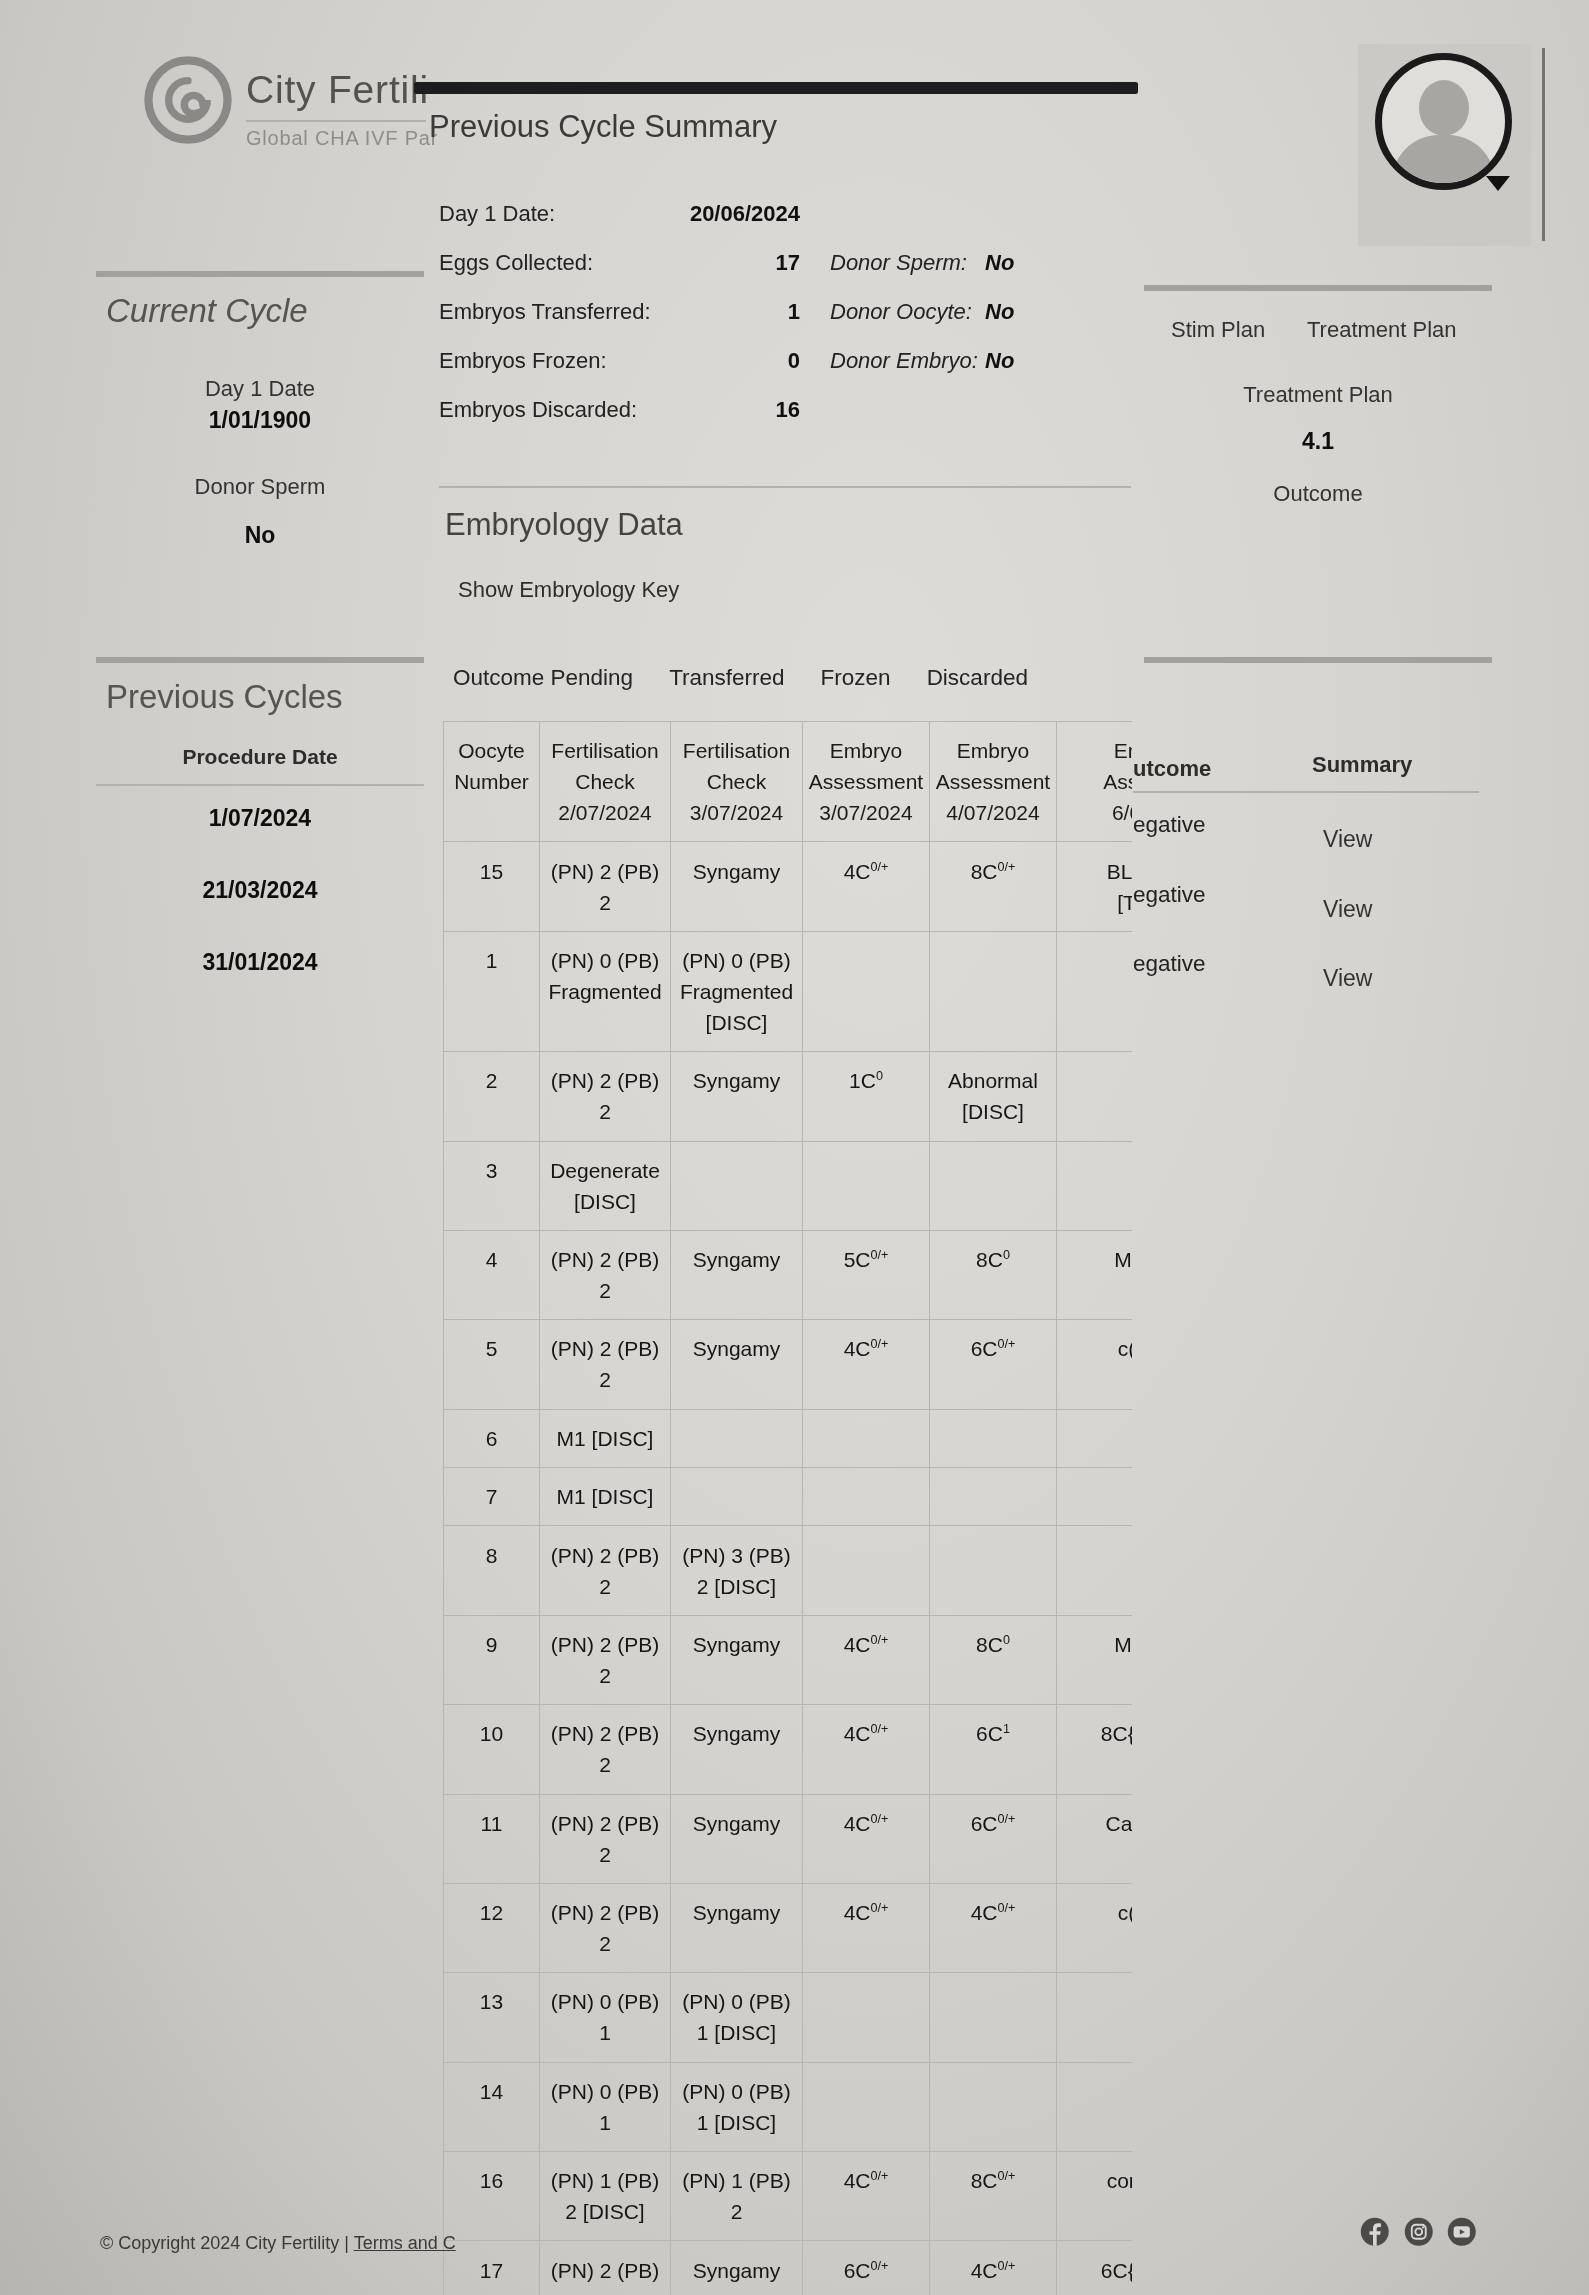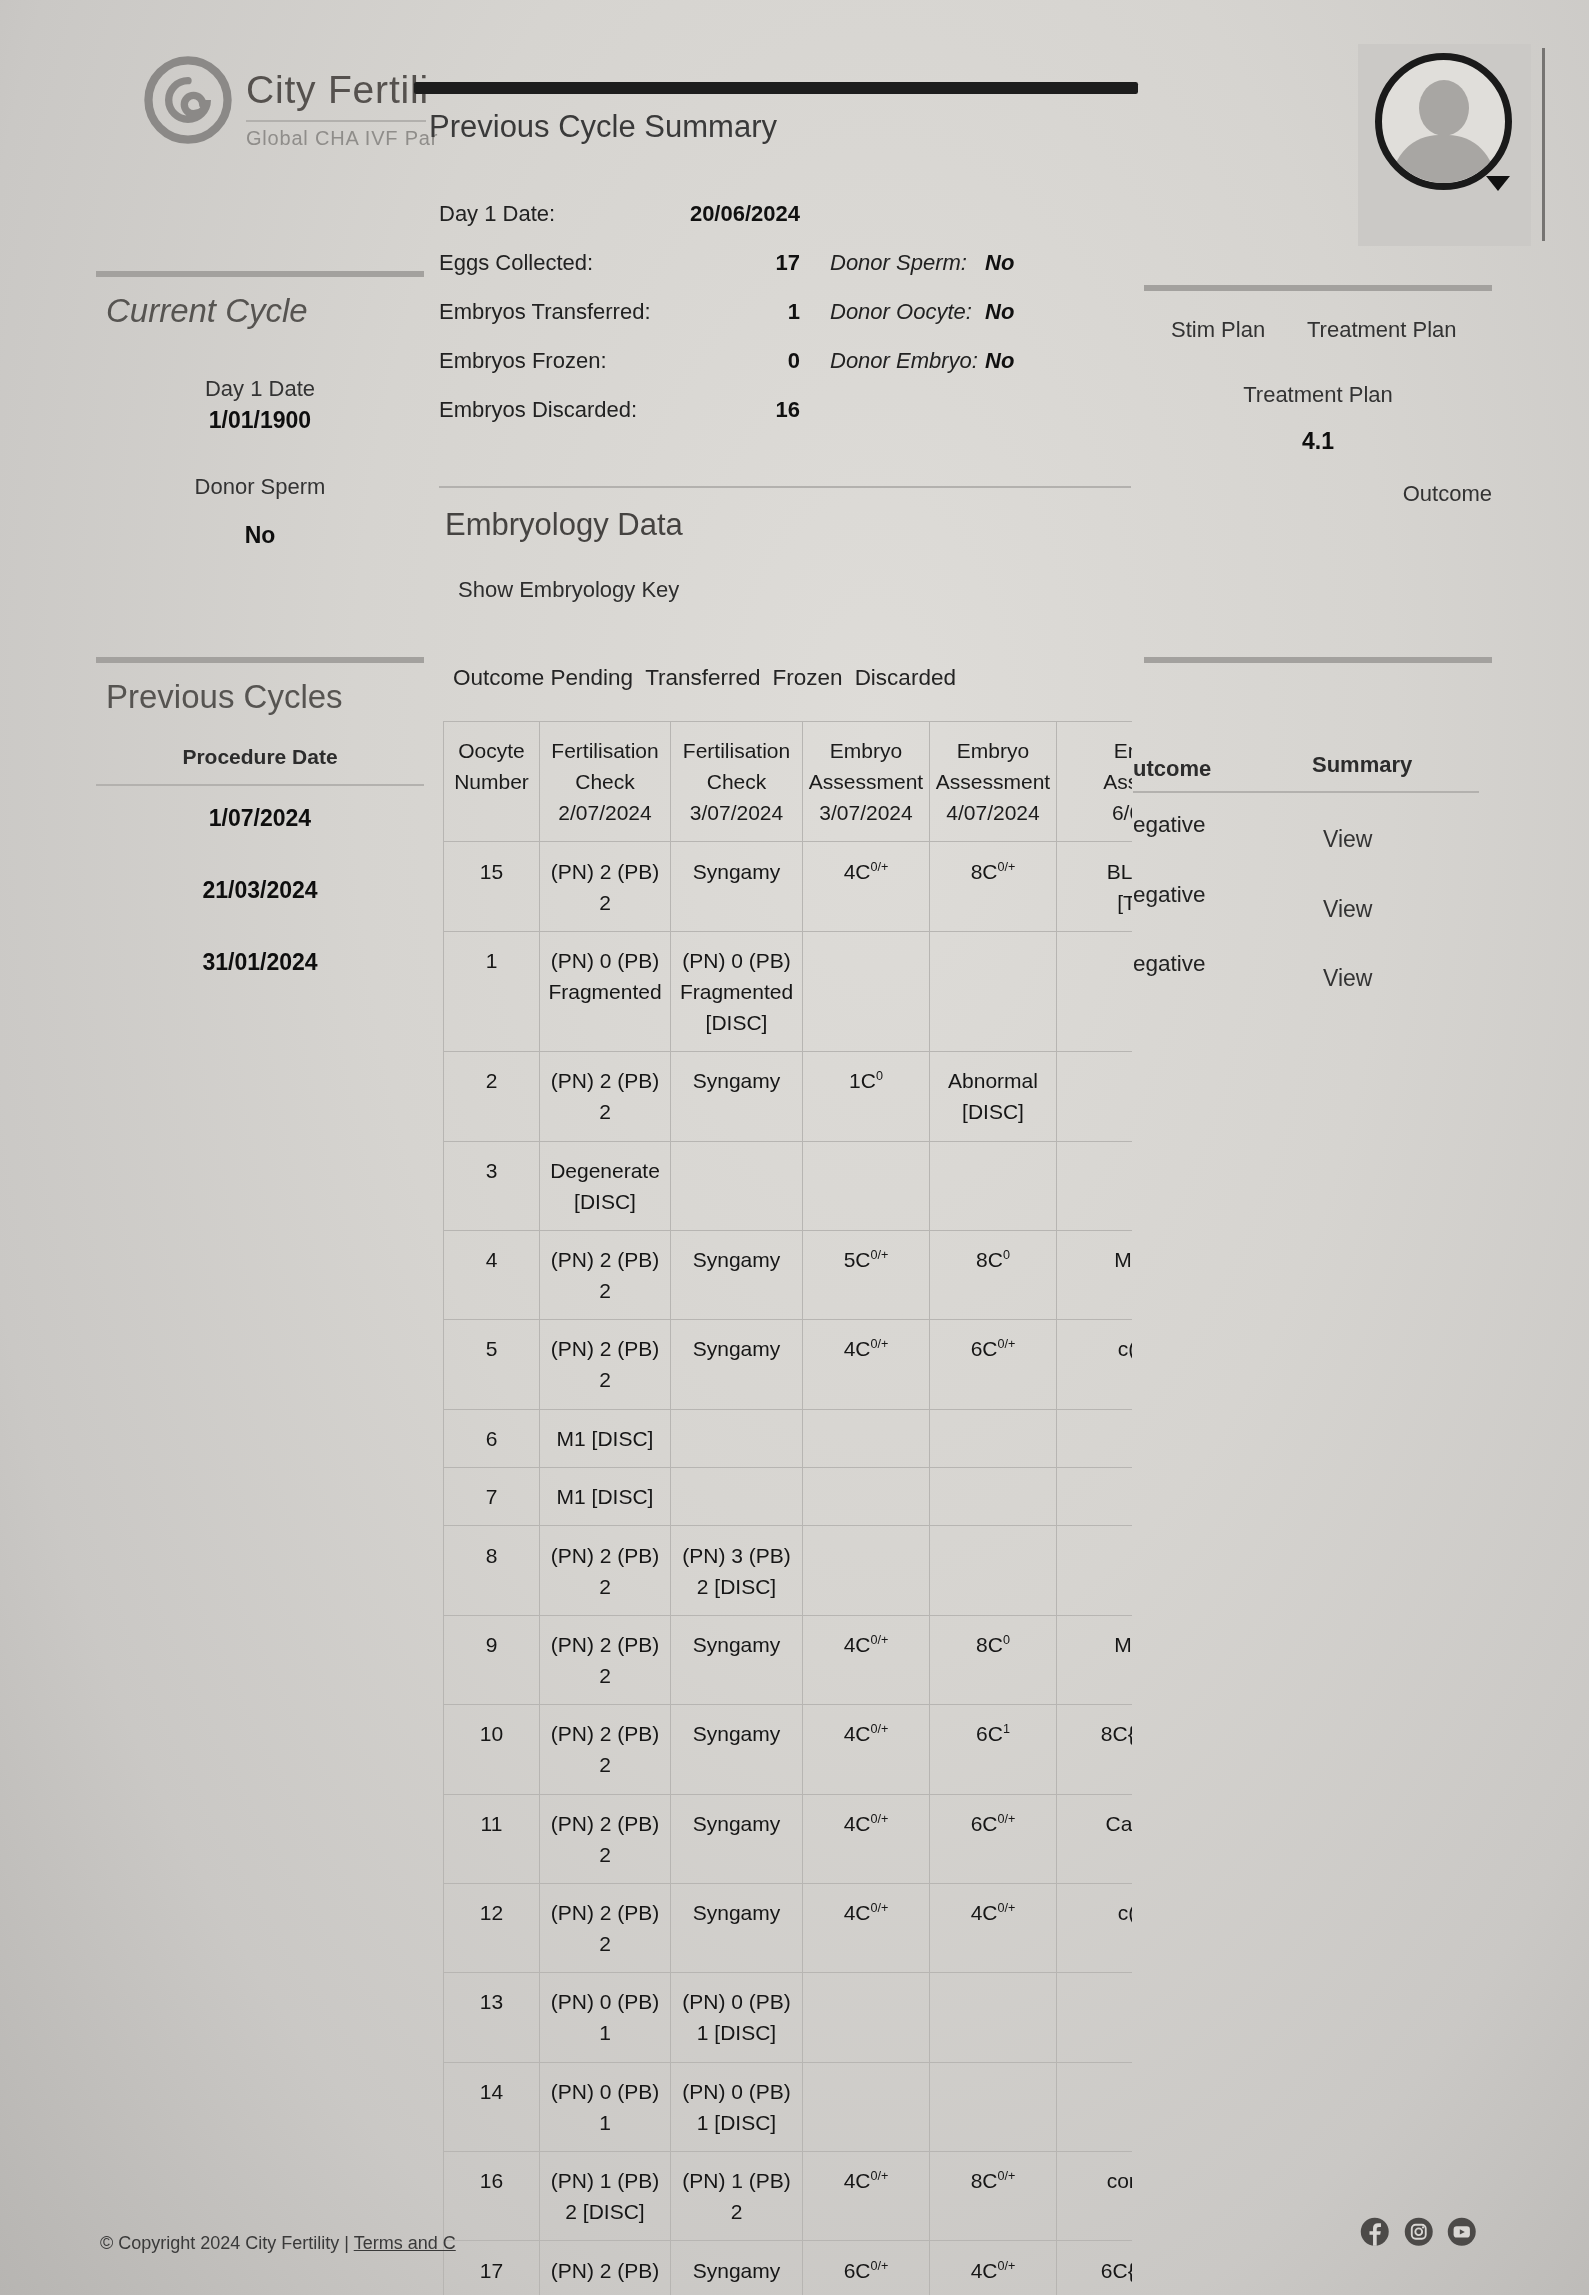--- a/index.html
+++ b/index.html
@@ -33,21 +33,21 @@
   .sec-bar{height:6.2px;background:#a3a19e;}
   .sec-heading{font-size:33px;color:#565451;}
   .cc-label{width:328px;text-align:center;font-size:22px;color:#333;}
   .cc-value{width:328px;text-align:center;font-size:23px;font-weight:bold;color:#0e0e0e;}
   .tp-tab{font-size:22px;color:#333;}
   .tp-center{width:348px;text-align:center;font-size:22px;color:#333;}
   .tp-value{width:348px;text-align:center;font-size:23px;font-weight:bold;color:#0e0e0e;}
   
   .emb-heading{font-size:31px;color:#454341;}
   .emb-key{font-size:22px;color:#2e2e2e;}
-  .etabs{display:flex;gap:12px;}
+  .etabs{display:flex;gap:36px;}
   .etab{font-size:22.5px;color:#242424;white-space:nowrap;}
   .tbl-wrap{width:689px;height:1575px;overflow:hidden;}
   table.emb{border-collapse:collapse;table-layout:fixed;width:754px;}
   table.emb th,table.emb td{border:0.8px solid #b7b5b2;font-weight:normal;font-size:21px;
     line-height:31px;padding:13.2px 4.7px;text-align:center;vertical-align:top;color:#161616;}
   table.emb th{color:#1b1b1b;}
   table.emb sup,{line-height:0;}
   sup{font-size:0.6em;vertical-align:super;line-height:0;}
   
   .oc-header{font-size:22px;font-weight:bold;color:#2c2c2c;}
@@ -128,21 +128,21 @@
   <div class="abs cc-label" style="left:96px;top:376px;">Day 1 Date</div>
   <div class="abs cc-value" style="left:96px;top:407px;">1/01/1900</div>
   <div class="abs cc-label" style="left:96px;top:474px;">Donor Sperm</div>
   <div class="abs cc-value" style="left:96px;top:522px;">No</div>
 
   <div class="abs sec-bar" style="left:1144px;top:285px;width:348px;"></div>
   <div class="abs tp-tab" style="left:1171px;top:317px;">Stim Plan</div>
   <div class="abs tp-tab" style="left:1307px;top:317px;">Treatment Plan</div>
   <div class="abs tp-center" style="left:1144px;top:382px;">Treatment Plan</div>
   <div class="abs tp-value" style="left:1144px;top:428px;">4.1</div>
-  <div class="abs tp-center" style="left:1144px;top:481px;text-align:right;">Outcome</div>
+  <div class="abs tp-center" style="left:1144px;top:481px;">Outcome</div>
 
   <div class="abs emb-heading" style="left:445px;top:507px;">Embryology Data</div>
   <div class="abs emb-key" style="left:458px;top:577px;">Show Embryology Key</div>
   <div class="abs etabs" style="left:453px;top:665px;" id="emb-tabs">
       <span class="etab">Outcome Pending</span>
       <span class="etab">Transferred</span>
       <span class="etab">Frozen</span>
       <span class="etab">Discarded</span>
     </div>
 

